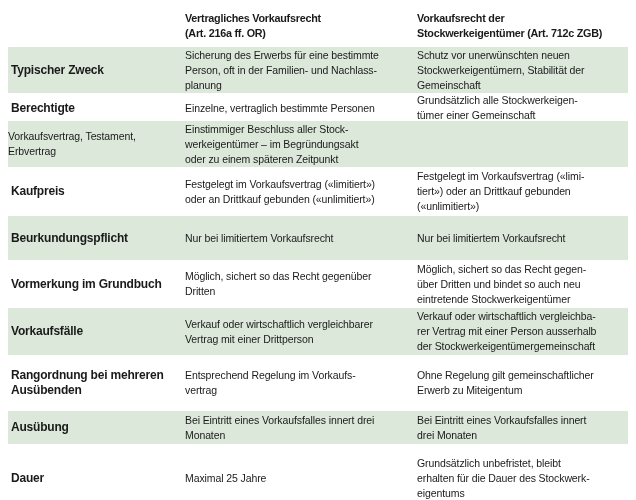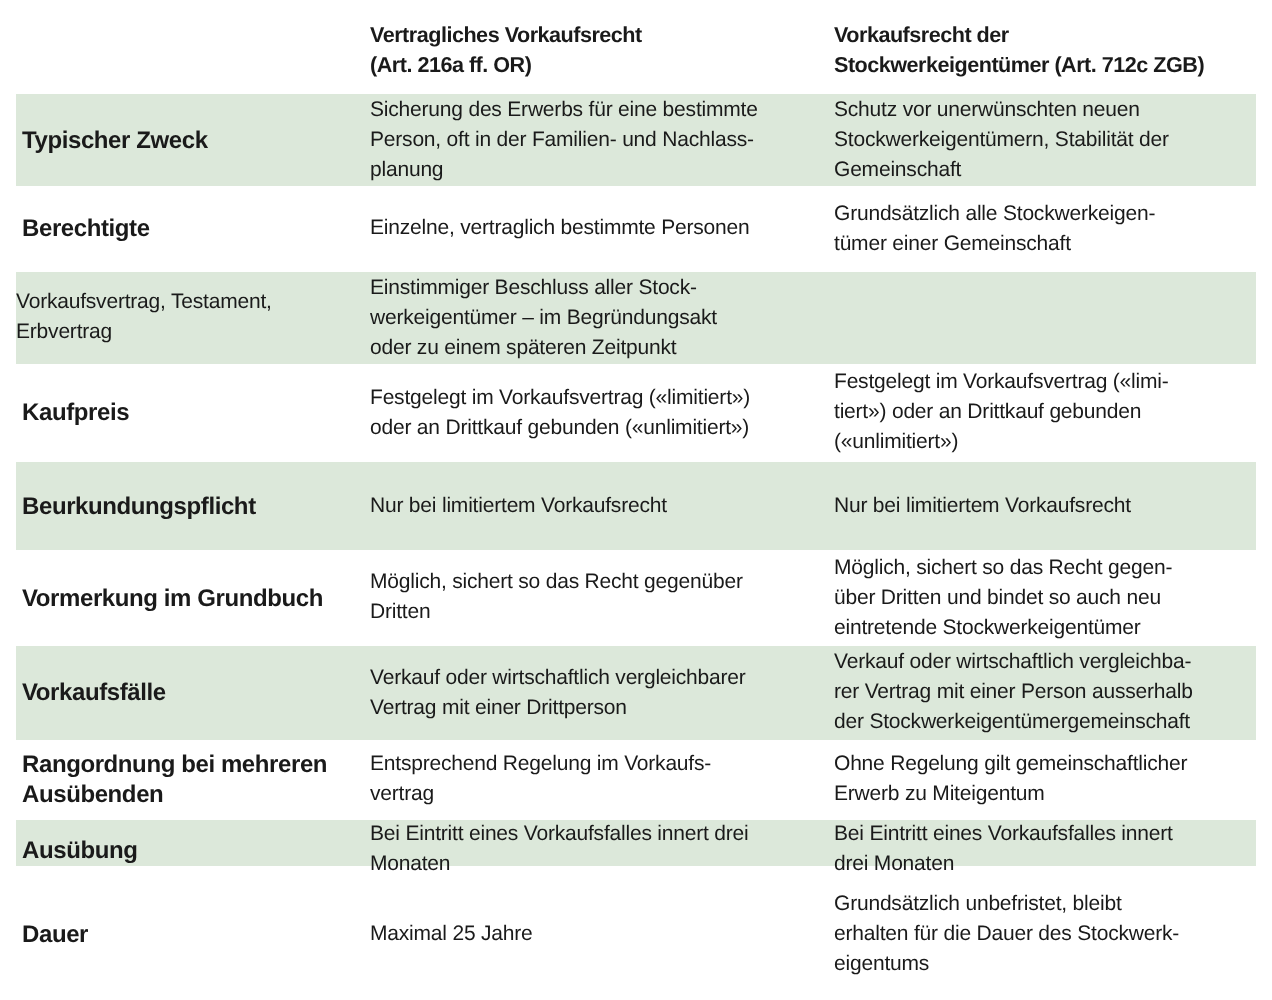--- a/index.html
+++ b/index.html
@@ -68,21 +68,21 @@
   <div class="row shaded" style="height:46px">
     <div class="cell label">Typischer Zweck</div>
     <div class="cell">Sicherung des Erwerbs für eine bestimmte
 Person, oft in der Familien- und Nachlass-
 planung</div>
     <div class="cell">Schutz vor unerwünschten neuen
 Stockwerkeigentümern, Stabilität der
 Gemeinschaft</div>
   </div>
 
-  <div class="row" style="height:43px">
+  <div class="row" style="height:28px">
     <div class="cell label">Berechtigte</div>
     <div class="cell">Einzelne, vertraglich bestimmte Personen</div>
     <div class="cell">Grundsätzlich alle Stockwerkeigen-
 tümer einer Gemeinschaft</div>
   </div>
 
   <div class="row shaded" style="height:46px">
     <div class="cell">Vorkaufsvertrag, Testament, Erbvertrag</div>
     <div class="cell">Einstimmiger Beschluss aller Stock-
 werkeigentümer – im Begründungsakt
@@ -115,30 +115,30 @@
 
   <div class="row shaded" style="height:47px">
     <div class="cell label">Vorkaufsfälle</div>
     <div class="cell">Verkauf oder wirtschaftlich vergleichbarer
 Vertrag mit einer Drittperson</div>
     <div class="cell">Verkauf oder wirtschaftlich vergleichba-
 rer Vertrag mit einer Person ausserhalb
 der Stockwerkeigentümergemeinschaft</div>
   </div>
 
-  <div class="row" style="height:40px">
+  <div class="row" style="height:56px">
     <div class="cell label">Rangordnung bei mehreren
 Ausübenden</div>
     <div class="cell">Entsprechend Regelung im Vorkaufs-
 vertrag</div>
     <div class="cell">Ohne Regelung gilt gemeinschaftlicher
 Erwerb zu Miteigentum</div>
   </div>
 
-  <div class="row shaded" style="height:23px">
+  <div class="row shaded" style="height:33px">
     <div class="cell label">Ausübung</div>
     <div class="cell">Bei Eintritt eines Vorkaufsfalles innert drei
 Monaten</div>
     <div class="cell">Bei Eintritt eines Vorkaufsfalles innert
 drei Monaten</div>
   </div>
 
   <div class="row" style="height:68px">
     <div class="cell label">Dauer</div>
     <div class="cell">Maximal 25 Jahre</div>

